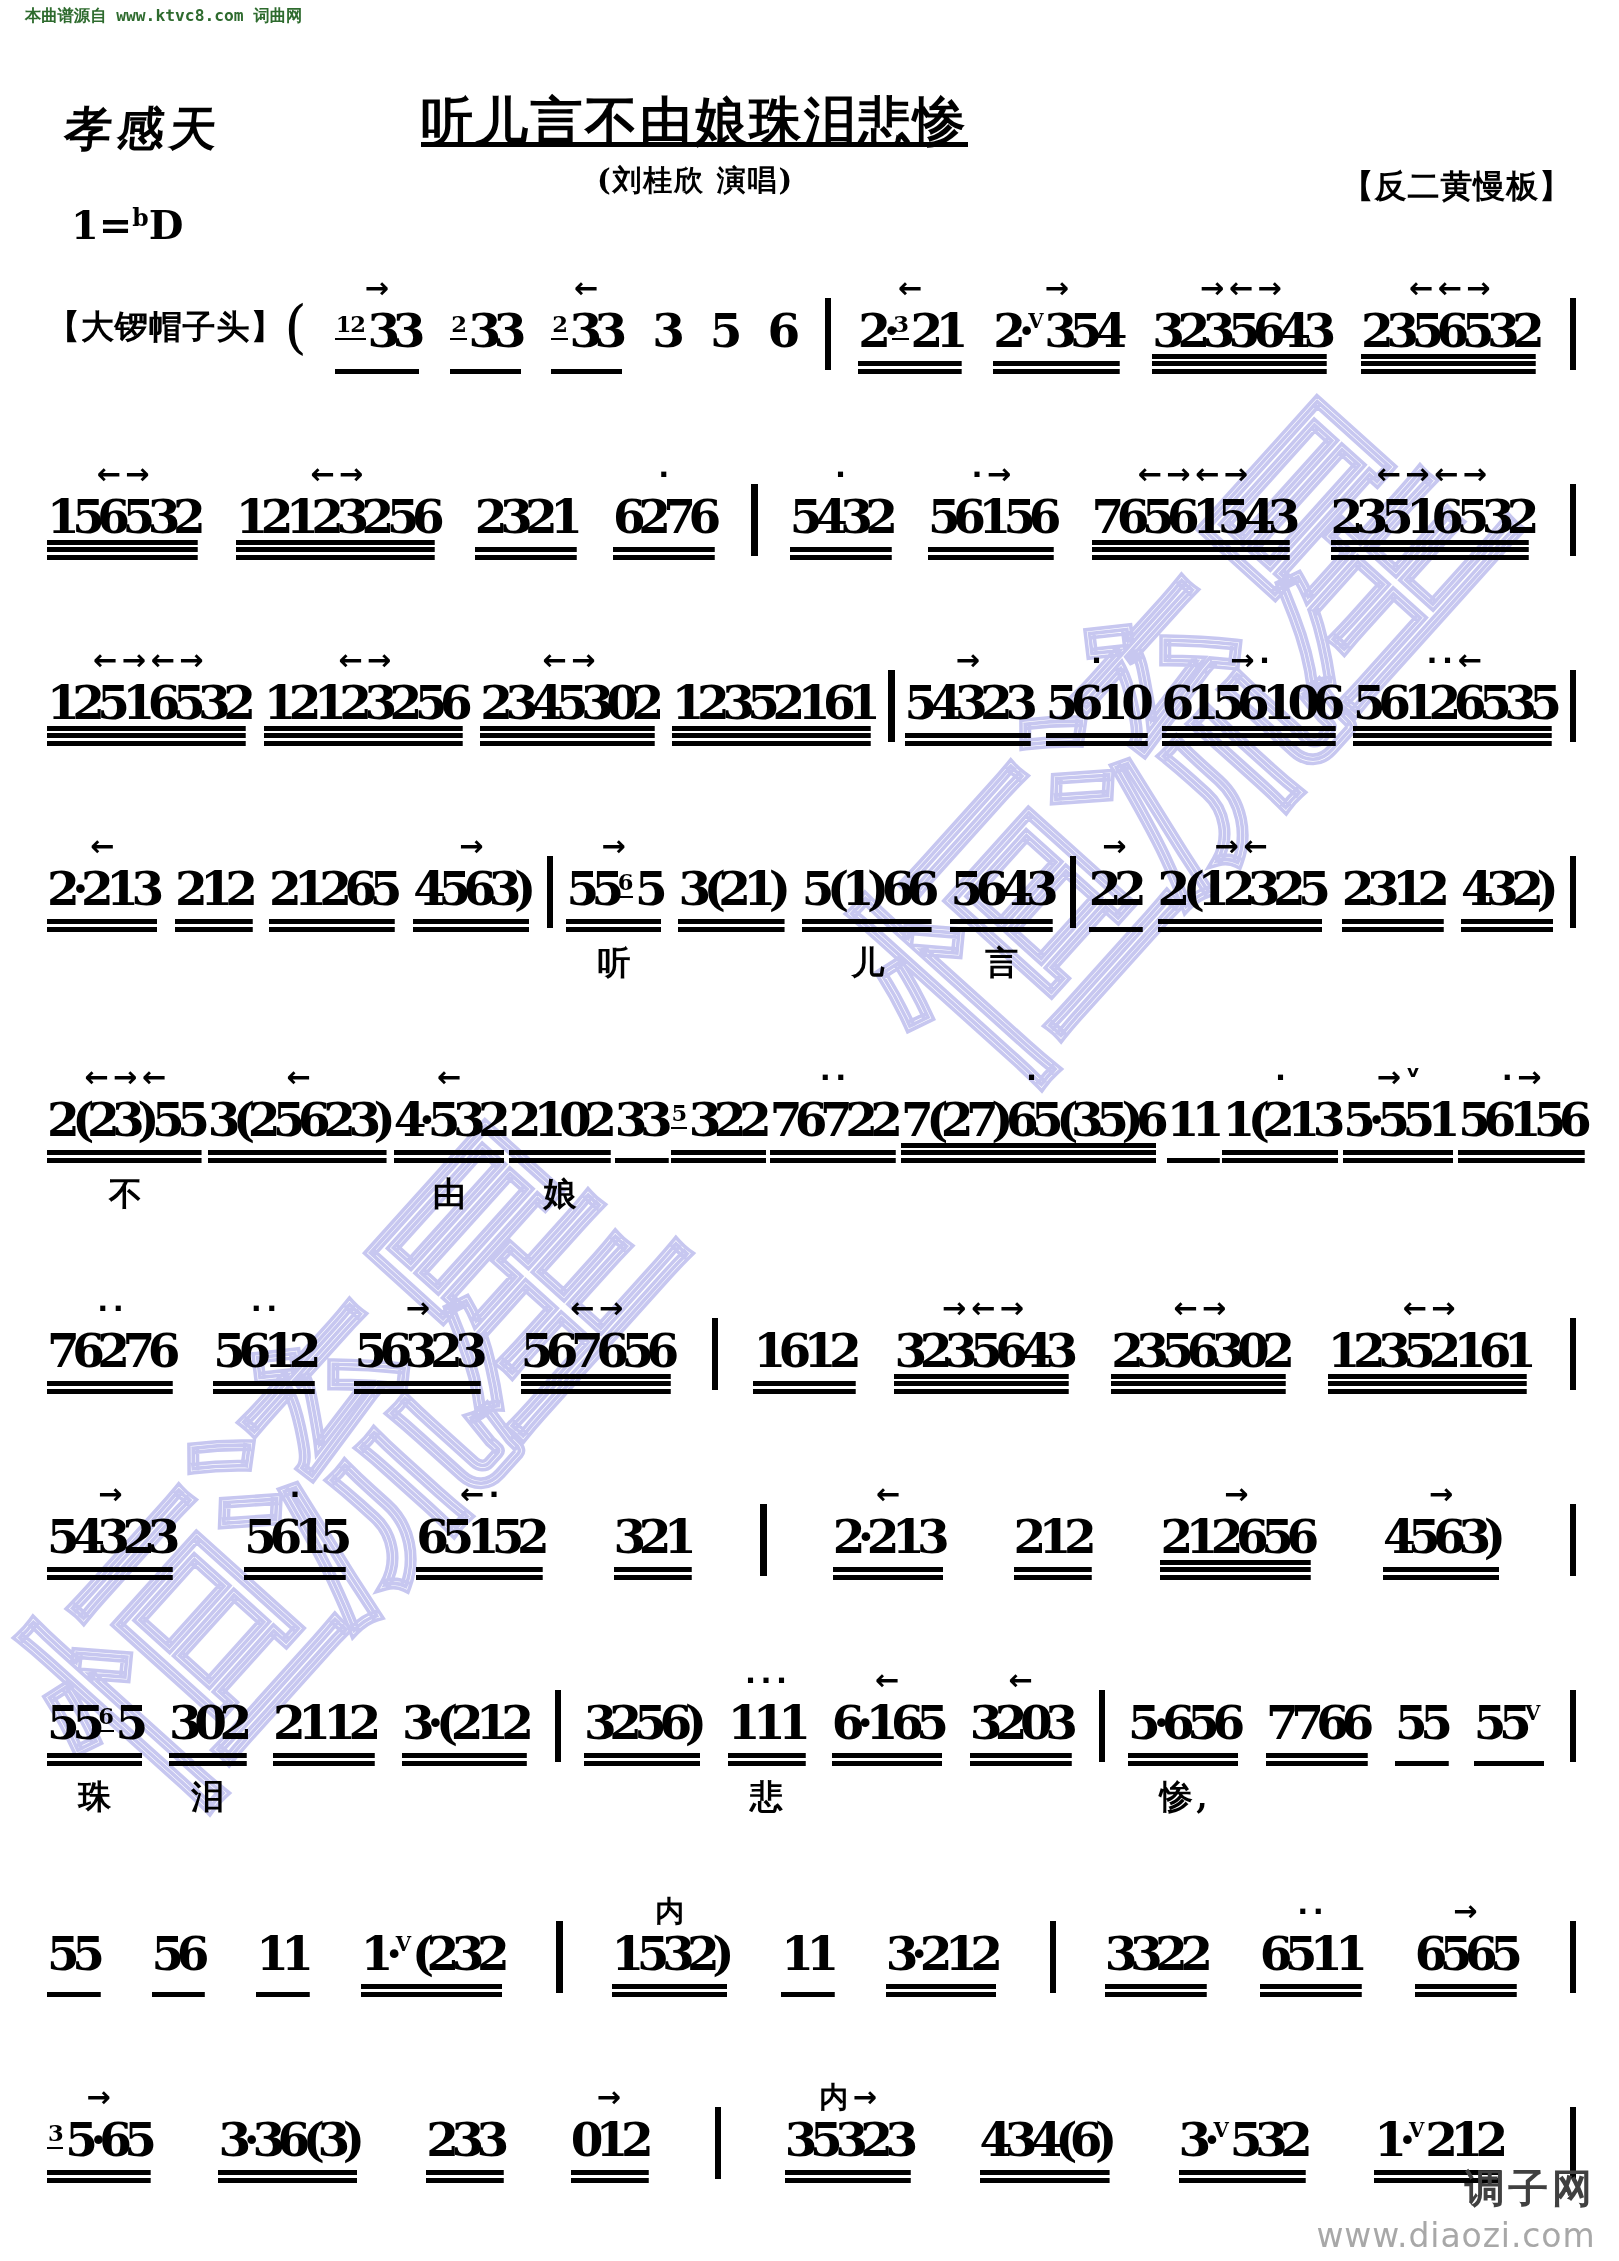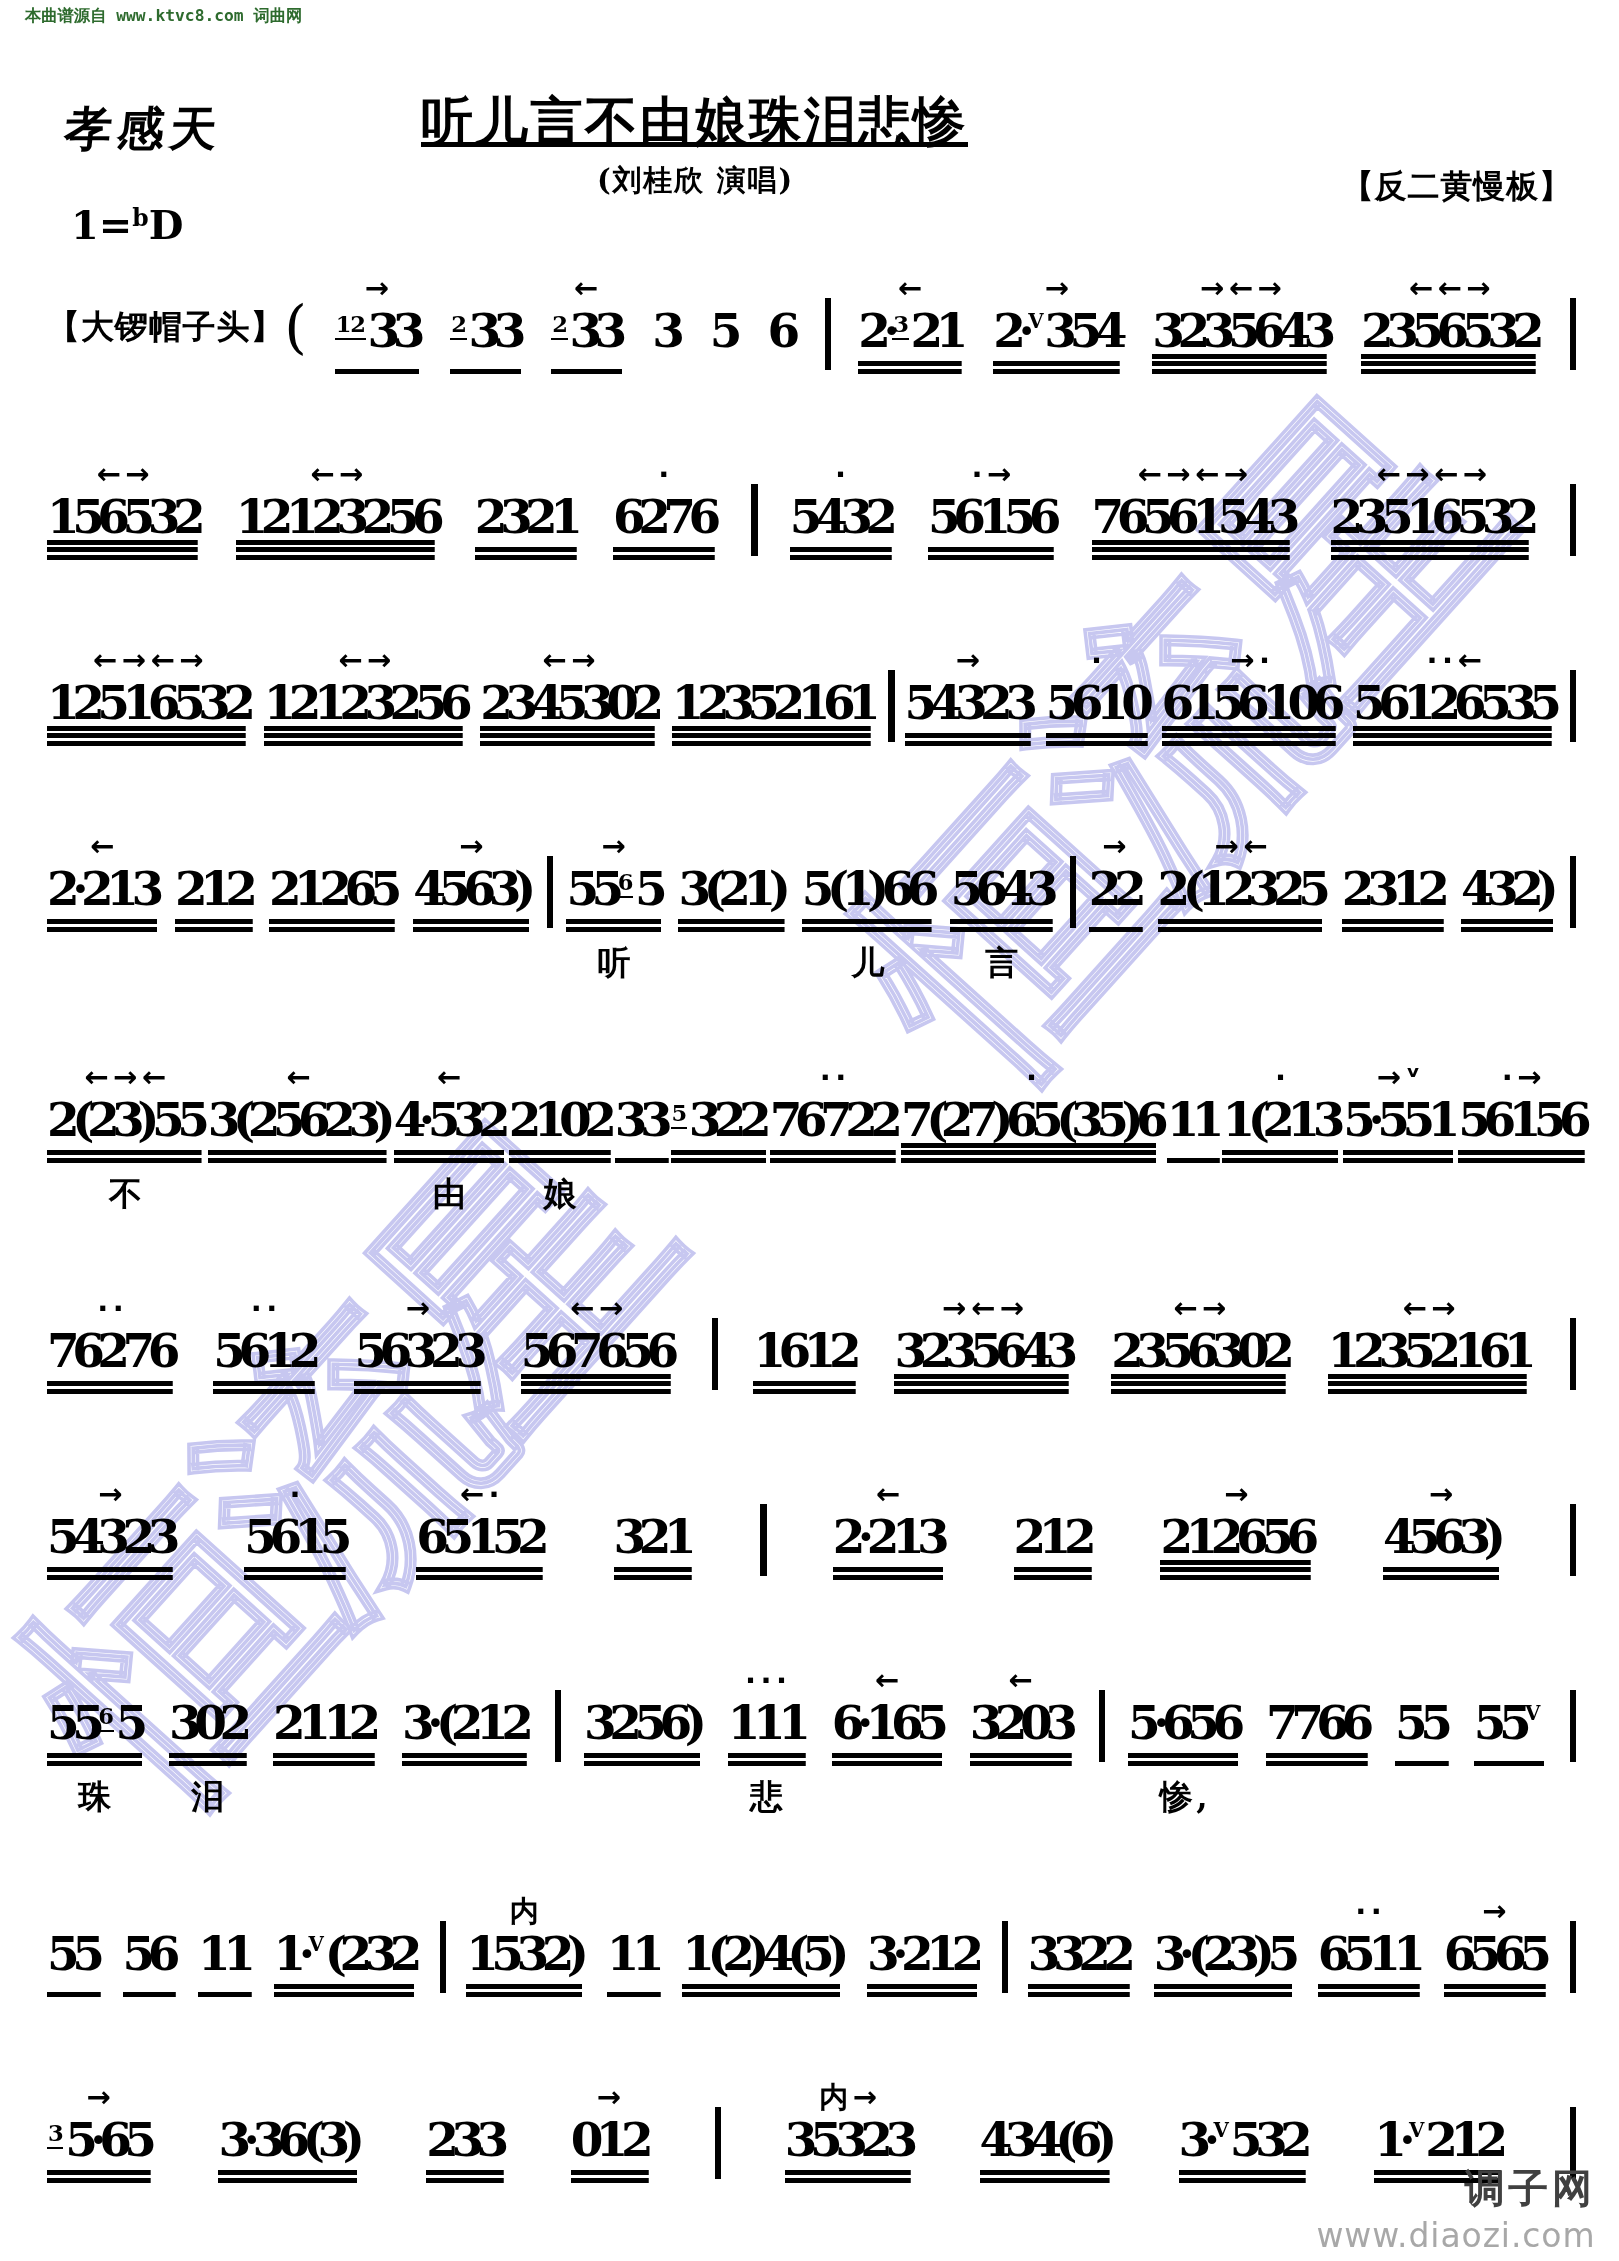--- a/index.html
+++ b/index.html
@@ -472,34 +472,26 @@
       <div class="grp u2">
         <div class="marks">内</div>
         <div class="digits">1532)</div>
       </div>
       <div class="grp u1">
         <div class="marks"></div>
         <div class="digits">11</div>
       </div>
       <div class="grp u2">
         <div class="marks"></div>
-        <div class="digits">1(2)4(5)</div>
-      </div>
-      <div class="grp u2">
-        <div class="marks"></div>
         <div class="digits">3·212</div>
       </div>
       <div class="bar"></div>
       <div class="grp u2">
         <div class="marks"></div>
         <div class="digits">3322</div>
-      </div>
-      <div class="grp u2">
-        <div class="marks"></div>
-        <div class="digits">3·(23)5</div>
       </div>
       <div class="grp u2">
         <div class="marks">··</div>
         <div class="digits">6511</div>
       </div>
       <div class="grp u2">
         <div class="marks">→</div>
         <div class="digits">6565</div>
       </div>
       <div class="bar"></div>

